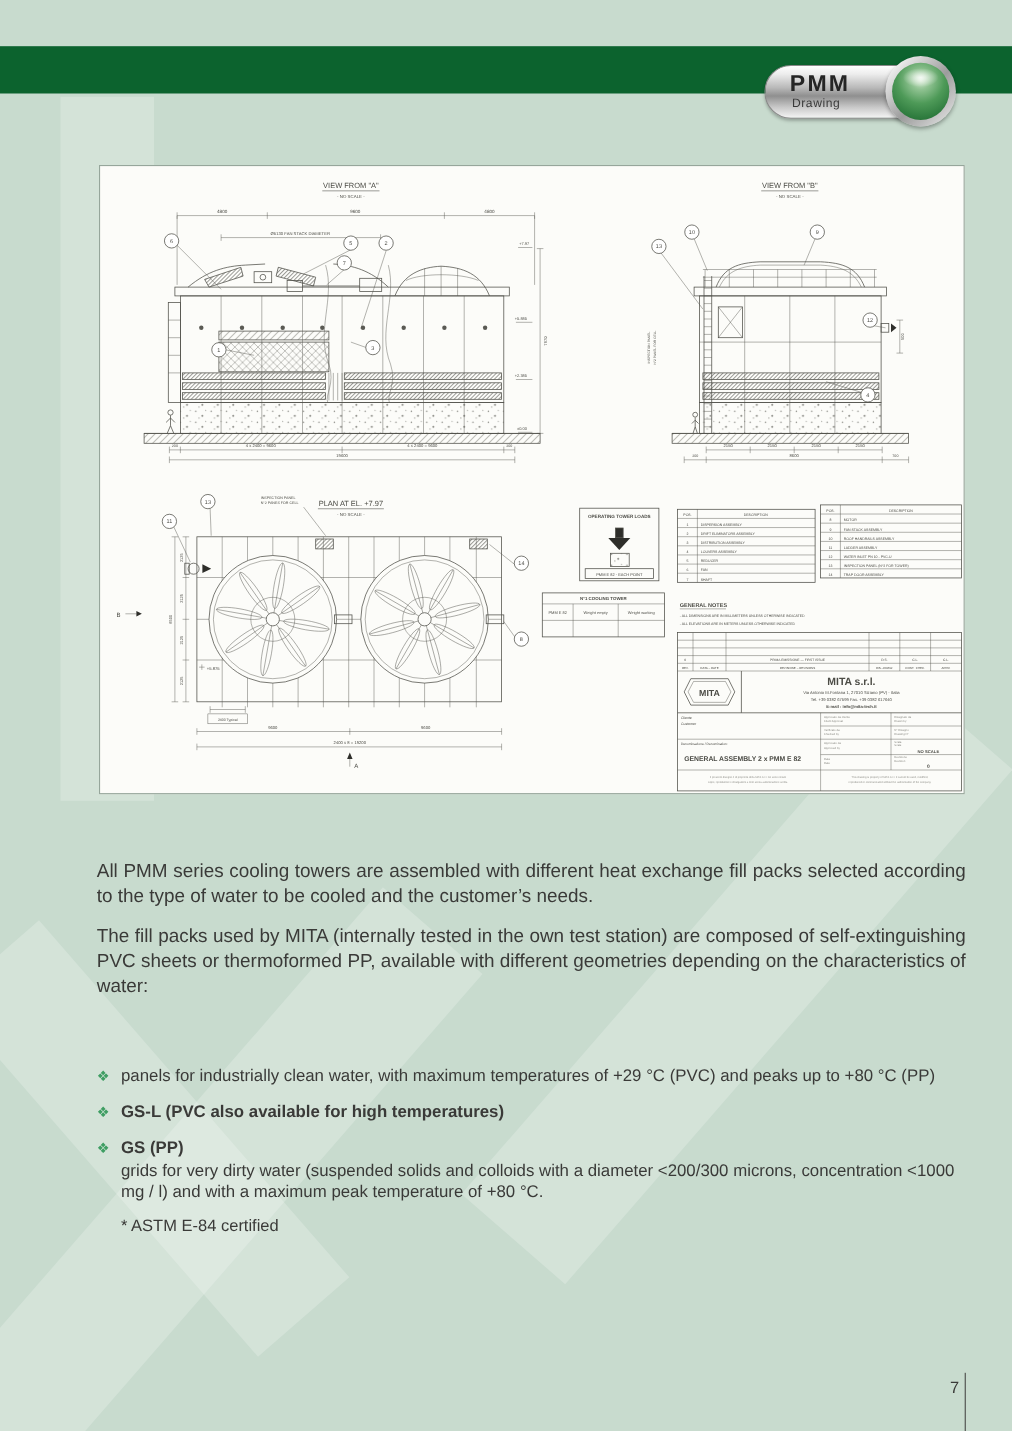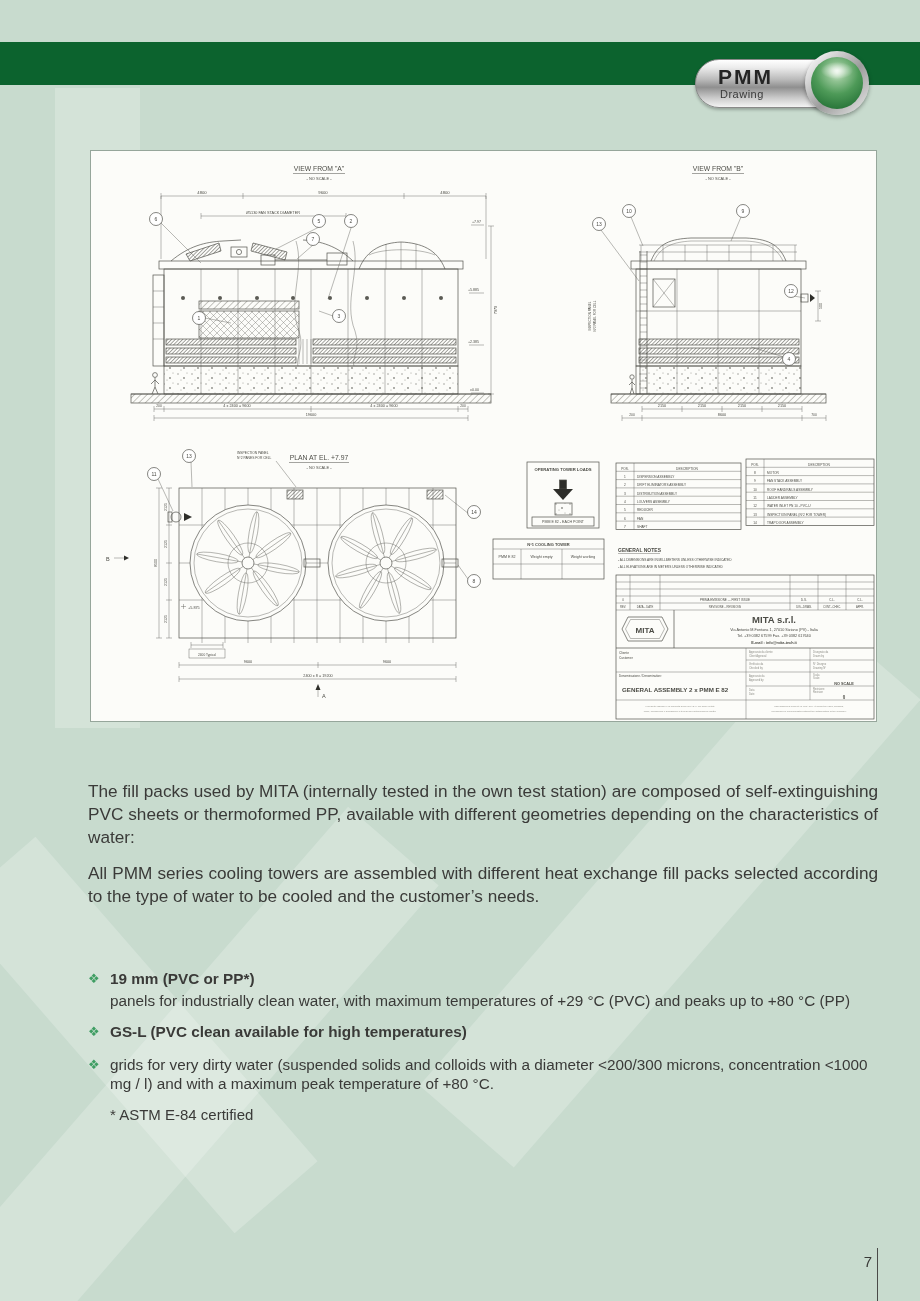--- a/index.html
+++ b/index.html
@@ -488,40 +488,40 @@
       <text class="t62 b" x="531" y="541">GENERAL ASSEMBLY  2 x PMM E 82</text>
       <text class="t24 mid gray" x="589" y="556">Il presente disegno è di proprietà della MITA S.r.l. Ne sono vietate</text>
       <text class="t24 mid gray" x="589" y="560.5">copie, riproduzioni e divulgazioni a terzi senza autorizzazione scritta.</text>
       <text class="t24 mid gray" x="718" y="556">This drawing is property of MITA S.r.l. It cannot be used, modified,</text>
       <text class="t24 mid gray" x="718" y="560.5">reproduced or communicated without the authorization of the company.</text>
     </g>
   </svg>
   </div>
 
   <div class="content">
+    <p>All PMM series cooling towers are assembled with different heat exchange fill packs selected according to the type of water to be cooled and the customer’s needs.</p>
     <p>The fill packs used by MITA (internally tested in the own test station) are composed of self-extinguishing PVC sheets or thermoformed PP, available with different geometries depending on the characteristics of water:</p>
-    <p>All PMM series cooling towers are assembled with different heat exchange fill packs selected according to the type of water to be cooled and the customer’s needs.</p>
 
     <div class="bullets">
       <div class="bullet">
         <span class="bullet-marker">❖</span>
         <div class="bullet-text">
-          <div class="bullet-title">19 mm (PVC or PP*)</div>
           <div class="bullet-body">panels for industrially clean water, with maximum temperatures of +29 °C (PVC) and peaks up to +80 °C (PP)</div>
         </div>
       </div>
       <div class="bullet">
         <span class="bullet-marker">❖</span>
         <div class="bullet-text">
-          <div class="bullet-title">GS-L (PVC clean available for high temperatures)</div>
+          <div class="bullet-title">GS-L (PVC also available for high temperatures)</div>
         </div>
       </div>
       <div class="bullet">
         <span class="bullet-marker">❖</span>
         <div class="bullet-text">
+          <div class="bullet-title">GS (PP)</div>
           <div class="bullet-body">grids for very dirty water (suspended solids and colloids with a diameter &lt;200/300 microns, concentration &lt;1000 mg / l) and with a maximum peak temperature of +80 °C.</div>
         </div>
       </div>
       <div class="footnote">* ASTM E-84 certified</div>
     </div>
   </div>
 
   <div class="page-number">7</div>
   <div class="page-rule"></div>
 </div>

